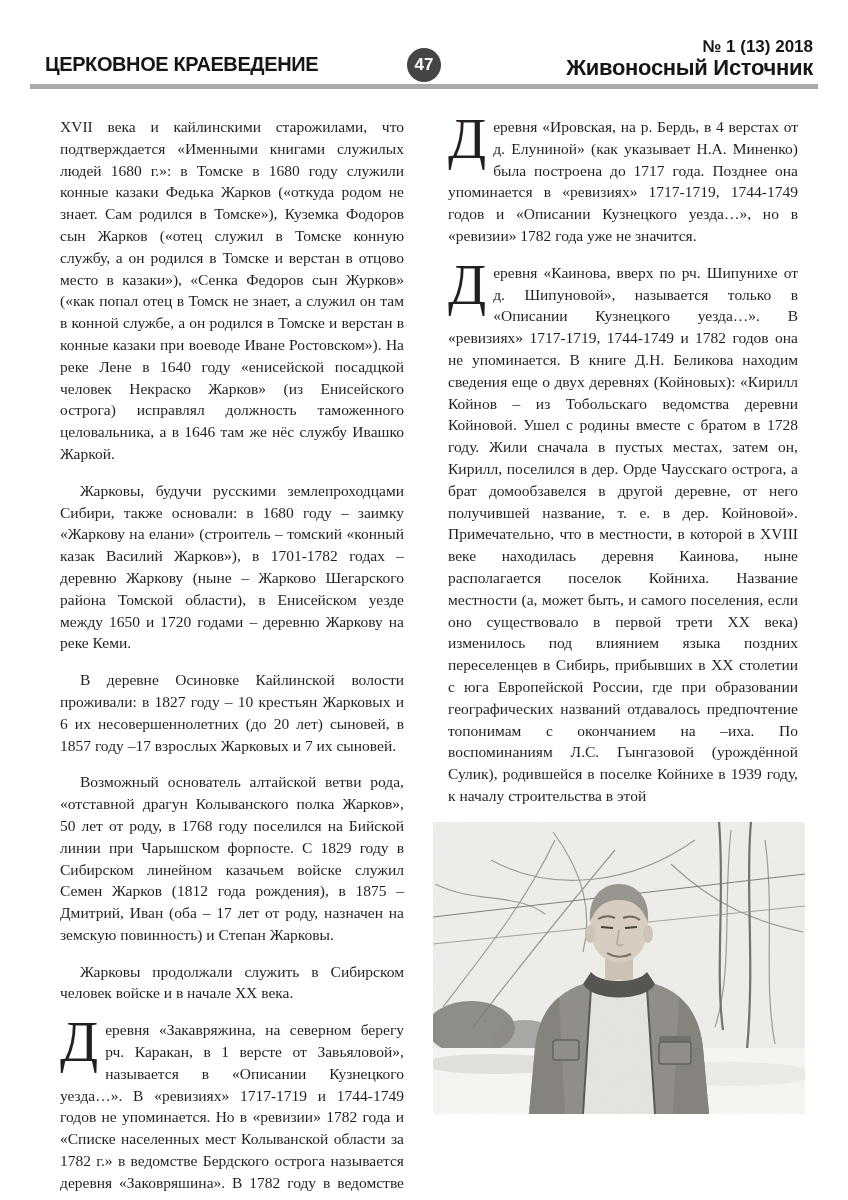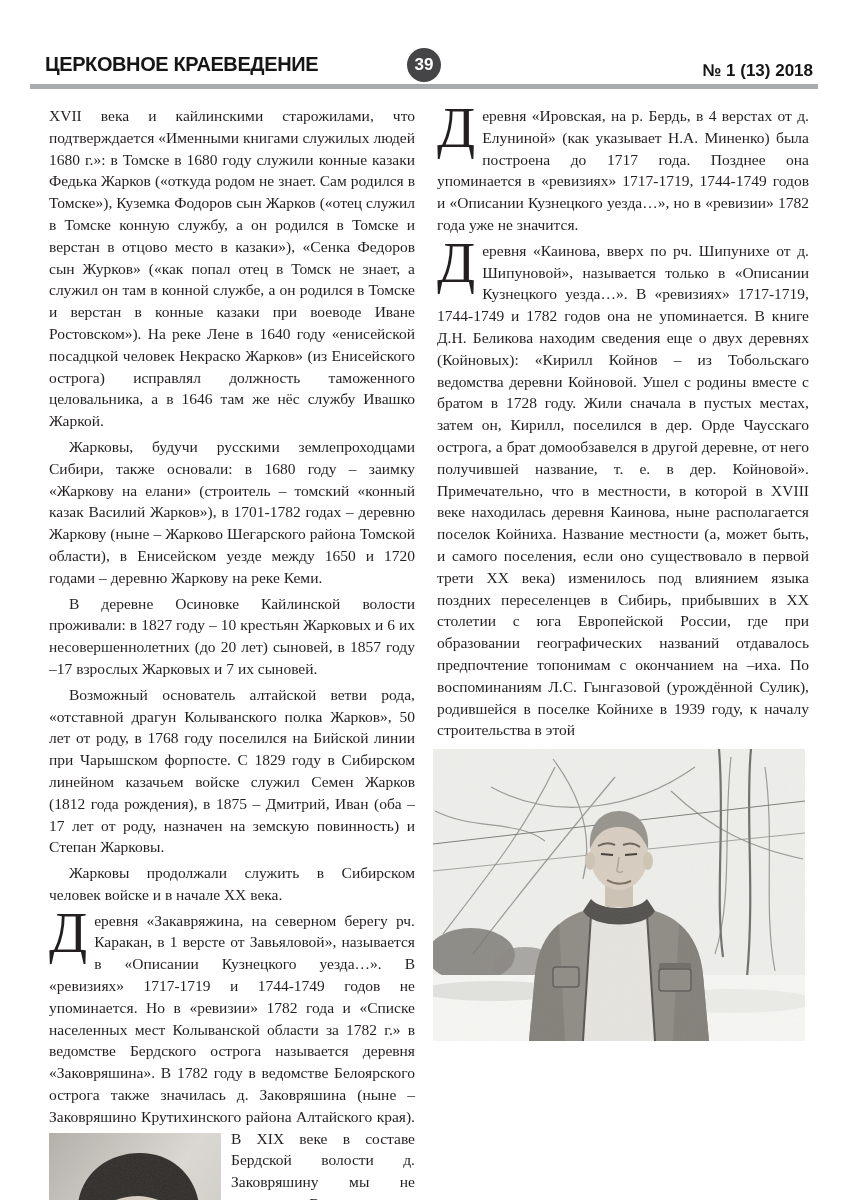--- a/index.html
+++ b/index.html
@@ -27,21 +27,21 @@
     font-family:"Liberation Sans",sans-serif;color:#161616;}
   .issue-no{font-weight:700;font-size:17px;line-height:19px;}
   .journal-title{font-weight:700;font-size:22px;line-height:24px;letter-spacing:-0.3px;}
   .rule{height:5px;background:#a8aaad;margin:0 30px 12px 30px;}
 
   
   .content{display:flex;gap:14px;padding:0 35px 0 45px;}
   .col{flex:none;}
   .col-left{width:374px;}
   .col-right{width:380px;}
-  .col p{margin:4px;text-align:justify;font-size:15.5px;line-height:21.8px;color:#231f20;}
+  .col p{margin:15px;text-align:justify;font-size:15.5px;line-height:21.8px;color:#231f20;}
   .indent{text-indent:20px;}
   .dropcap{
     float:left;font-family:"Liberation Serif",serif;font-weight:400;
     font-size:56px;line-height:42px;height:42px;padding:2px 7px 0 0;color:#231f20;
   }
 
   
   .photo-float{float:left;width:172px;height:233px;margin:5px 10px 0 0;display:block;}
   .photo-float svg{display:block;width:100%;height:100%;}
 
@@ -49,23 +49,24 @@
   .photo-right{position:relative;width:372px;height:292px;margin-top:8px;}
   .photo-right svg{display:block;width:100%;height:100%;}
 </style>
 </head>
 <body>
 
 <div class="page">
 
   <div class="header">
     <div class="section-title">ЦЕРКОВНОЕ КРАЕВЕДЕНИЕ</div>
-    <div class="page-circle">39</div>
+    <div class="page-circle">47</div>
     <div class="header-right">
       <div class="issue-no">№ 1 (13) 2018</div>
+      <div class="journal-title">Живоносный Источник</div>
     </div>
   </div>
   <div class="rule"></div>
 
   <div class="content">
 
     <div class="col col-left">
       <p>XVII века и кайлинскими старожилами, что подтверждается «Именными книгами служилых людей 1680 г.»: в Томске в 1680 году служили конные казаки Федька Жарков («откуда родом не знает. Сам родился в Томске»), Куземка Фодоров сын Жарков («отец служил в Томске конную службу, а он родился в Томске и верстан в отцово место в казаки»), «Сенка Федоров сын Журков» («как попал отец в Томск не знает, а служил он там в конной службе, а он родился в Томске и верстан в конные казаки при воеводе Иване Ростовском»). На реке Лене в 1640 году «енисейской посадцкой человек Некраско Жарков» (из Енисейского острога) исправлял должность таможенного целовальника, а в 1646 там же нёс службу Ивашко Жаркой.</p>
       <p class="indent">Жарковы, будучи русскими землепроходцами Сибири, также основали: в 1680 году – заимку «Жаркову на елани» (строитель – томский «конный казак Василий Жарков»), в 1701-1782 годах – деревню Жаркову (ныне – Жарково Шегарского района Томской области), в Енисейском уезде между 1650 и 1720 годами – деревню Жаркову на реке Кеми.</p>
       <p class="indent">В деревне Осиновке Кайлинской волости проживали: в 1827 году – 10 крестьян Жарковых и 6 их несовершеннолетних (до 20 лет) сыновей, в 1857 году –17 взрослых Жарковых и 7 их сыновей.</p>

